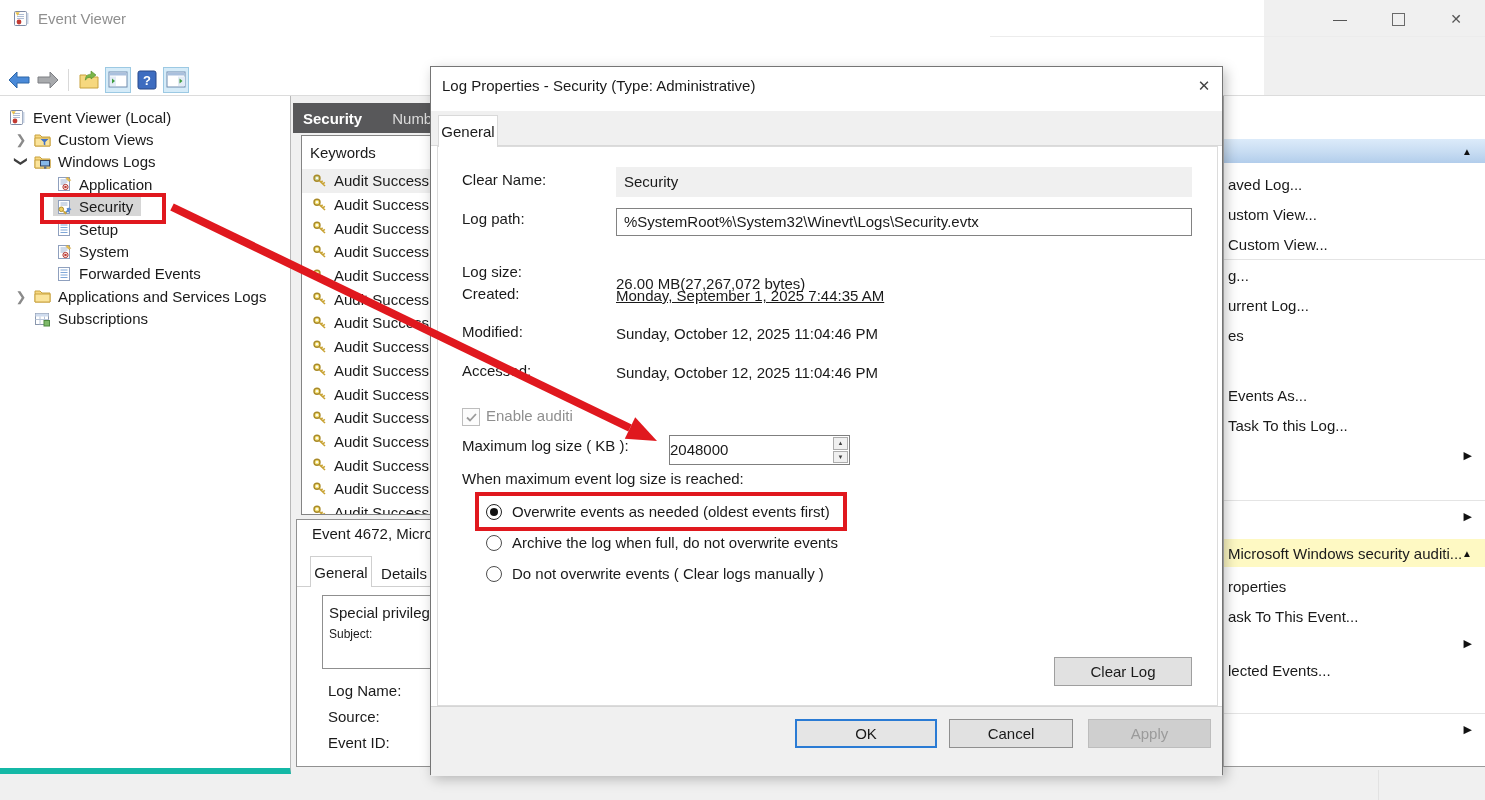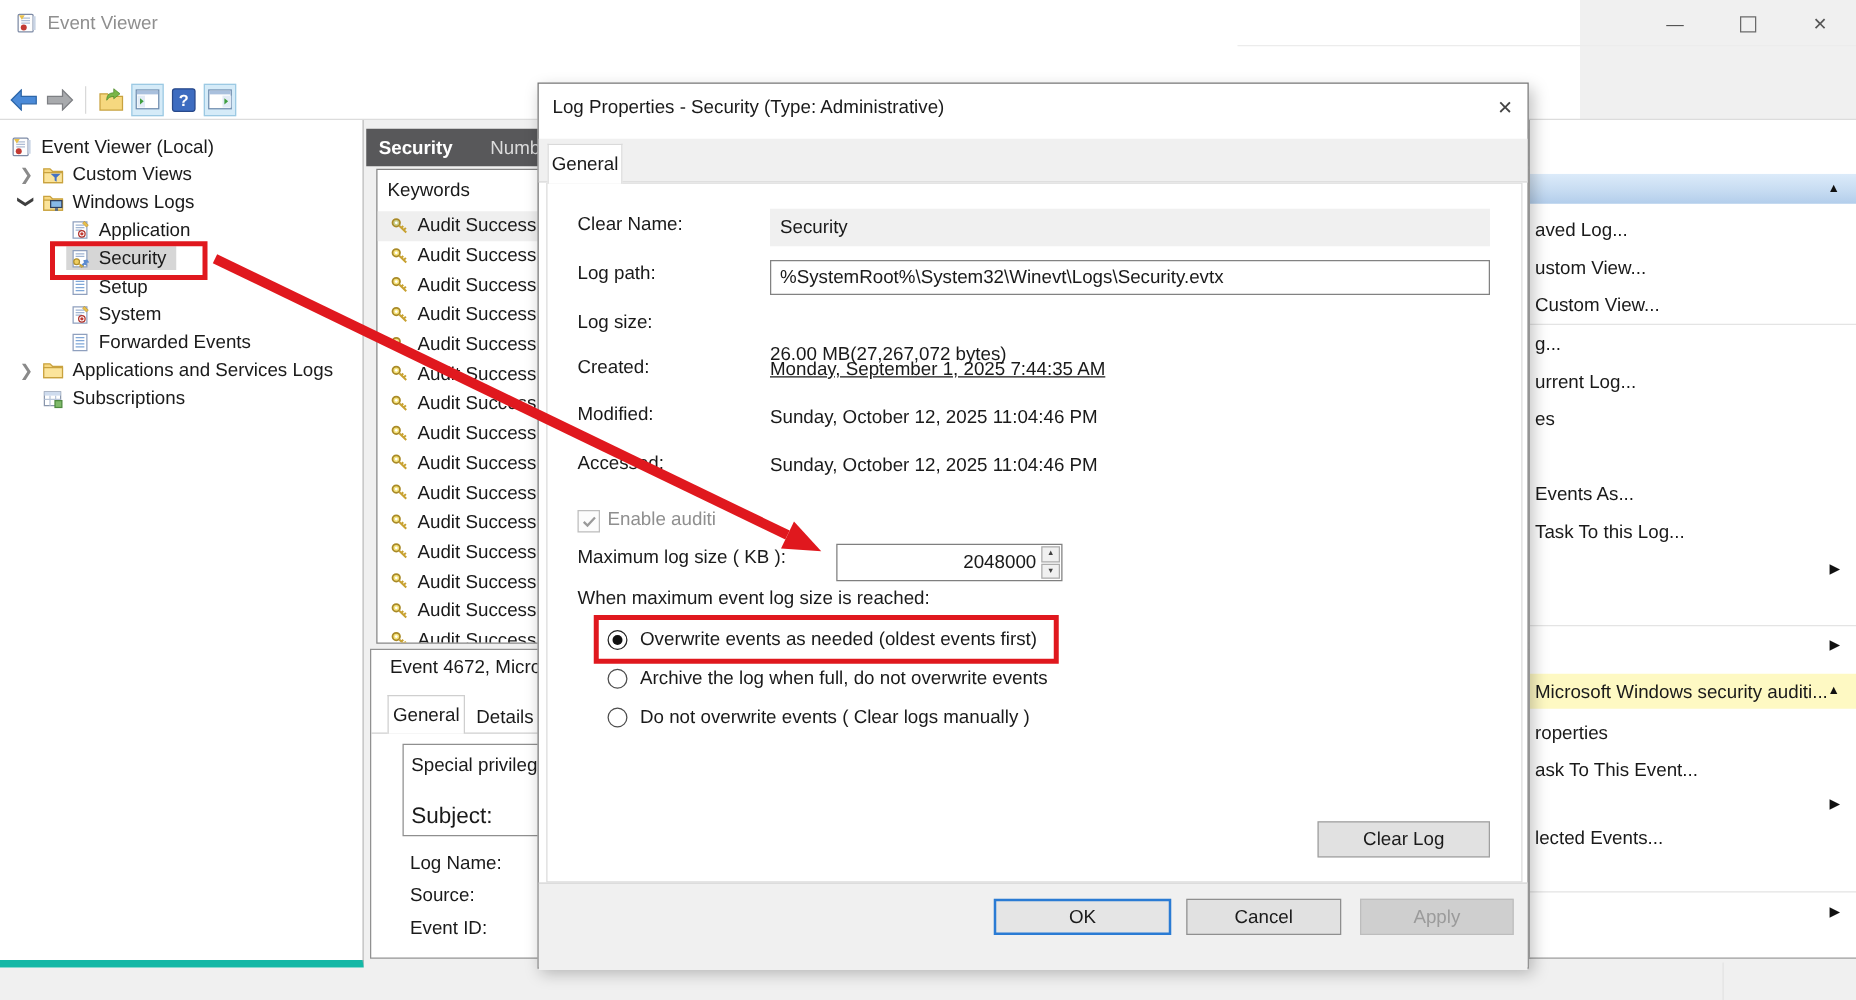--- a/index.html
+++ b/index.html
@@ -44,21 +44,21 @@
   .kicon{width:16px;height:16px;margin-right:6px;flex:none;}
   .kw-row:first-child .key-head{fill:#c9cf8a;}
   
   #ev-panel{position:absolute;left:296px;top:519px;width:929px;height:248px;background:#fff;border:1px solid #919191;z-index:1;box-sizing:border-box;}
   #ev-title{position:absolute;left:15px;top:5px;font-size:15px;}
   .ed-tabline{position:absolute;left:0;right:0;top:66px;border-top:1px solid #cfcfcf;}
   #ev-tab-general{position:absolute;left:13px;top:36px;width:62px;height:31px;background:#fff;border:1px solid #cfcfcf;border-bottom:none;z-index:2;display:flex;align-items:center;justify-content:center;font-size:15px;box-sizing:border-box;}
   #ev-tab-details{position:absolute;left:78px;top:40px;width:58px;height:26px;display:flex;align-items:center;justify-content:center;font-size:15px;}
   #ev-preview{position:absolute;left:25px;top:75px;width:860px;height:74px;border:1px solid #8f8f8f;background:#fff;box-sizing:border-box;}
   #ev-preview-line1{position:absolute;left:6px;top:8px;font-size:15px;}
-  #ev-preview-line2{position:absolute;left:6px;top:46px;font-size:18px;}
+  #ev-preview-line2{position:absolute;left:6px;top:31px;font-size:12px;}
   .ev-field{position:absolute;left:31px;font-size:15px;}
   
   #actions-panel{position:absolute;left:1223px;top:96px;width:262px;height:671px;background:#fff;border-left:1px solid #b5b5b5;border-bottom:1px solid #9a9a9a;z-index:5;box-sizing:border-box;overflow:hidden;}
   .ax-row{position:relative;font-size:15px;}
   .t-spacer42{height:42px;}
   .t-header{height:24px;margin-bottom:6px;background:linear-gradient(#dcebfa,#c7dcf2 55%,#b2cdeb);border-top:1px solid #fff;}
   .t-header2{height:28px;margin:8px 0 4px 0;background:#fef9c3;display:flex;align-items:center;padding-left:4px;}
   .t-item{height:30px;display:flex;align-items:center;padding-left:4px;}
   .t-divider{height:0;border-top:1px solid #e4e4e4;}
   .t-blank{height:30px;}
@@ -76,21 +76,21 @@
   #dlg-page{position:absolute;left:6px;top:79px;width:781px;height:560px;background:#fff;border:1px solid #dcdcdc;box-sizing:border-box;}
   .dlg-label{position:absolute;left:31px;font-size:15px;z-index:3;}
   .dlg-value{position:absolute;left:185px;width:576px;font-size:15px;z-index:3;box-sizing:border-box;}
   #fld-fullname{top:100px;height:30px;background:#f0f0f0;line-height:30px;padding-left:8px;}
   #fld-logpath{top:141px;height:28px;background:#fff;border:1px solid #828282;line-height:26px;padding-left:7px;}
   .dlg-text{height:22px;line-height:22px;}
   #chk-box{position:absolute;left:31px;top:341px;width:16px;height:16px;background:#fcfcfc;border:1px solid #bdbdbd;z-index:3;display:flex;align-items:center;justify-content:center;}
   #chk-label{position:absolute;left:55px;top:340px;font-size:15px;color:#8f8f8f;z-index:3;}
   #max-label{top:370px;}
   #max-field{position:absolute;left:238px;top:368px;width:181px;height:30px;border:1px solid #7f7f7f;background:#fff;z-index:3;box-sizing:border-box;}
-  #max-value{position:absolute;left:0;top:0;right:20px;height:28px;line-height:28px;text-align:right;font-size:15px;}
+  #max-value{position:absolute;left:0;top:0;right:20px;height:28px;line-height:28px;text-align:left;font-size:15px;}
   .spin{position:absolute;right:1px;top:1px;width:15px;height:26px;display:flex;flex-direction:column;gap:1px;}
   .spin-btn{flex:1;background:#f0f0f0;border:1px solid #acacac;display:flex;align-items:center;justify-content:center;font-size:6px;color:#404040;box-sizing:border-box;}
   #when-label{top:403px;}
   #radio-group{position:absolute;left:48px;top:429px;z-index:3;}
   .radio-row{height:31px;display:flex;align-items:center;padding-left:7px;width:364px;box-sizing:border-box;}
   .radio-row.annotated{outline:4px solid #e0181e;}
   .rdot{width:16px;height:16px;border:1px solid #4d4d4d;border-radius:50%;background:#fff;margin-right:10px;position:relative;flex:none;box-sizing:border-box;}
   .radio-row.selected .rdot{border-color:#222;}
   .radio-row.selected .rdot::after{content:"";position:absolute;left:3px;top:3px;right:3px;bottom:3px;background:#111;border-radius:50%;}
   .rlabel{font-size:15px;white-space:nowrap;}
@@ -591,21 +591,21 @@
         <span>General</span>
       </div>
     <div id="dlg-page"></div>
 
     <div class="dlg-label" style="top:104px;">Clear Name:</div>
     <div class="dlg-value" id="fld-fullname">Security</div>
 
     <div class="dlg-label" style="top:143px;">Log path:</div>
     <div class="dlg-value" id="fld-logpath">%SystemRoot%\System32\Winevt\Logs\Security.evtx</div>
 
-    <div class="dlg-label" style="top:182px;">Log size:</div>
+    <div class="dlg-label" style="top:196px;">Log size:</div>
     <div class="dlg-value dlg-text" style="top:182px;margin-top:24px;">26.00 MB(27,267,072 bytes)</div>
 
     <div class="dlg-label" style="top:218px;">Created:</div>
     <div class="dlg-value dlg-text" style="top:218px;text-decoration:underline;">Monday, September 1, 2025 7:44:35 AM</div>
 
     <div class="dlg-label" style="top:256px;">Modified:</div>
     <div class="dlg-value dlg-text" style="top:256px;">Sunday, October 12, 2025 11:04:46 PM</div>
 
     <div class="dlg-label" style="top:295px;">Accessed:</div>
     <div class="dlg-value dlg-text" style="top:295px;">Sunday, October 12, 2025 11:04:46 PM</div>

